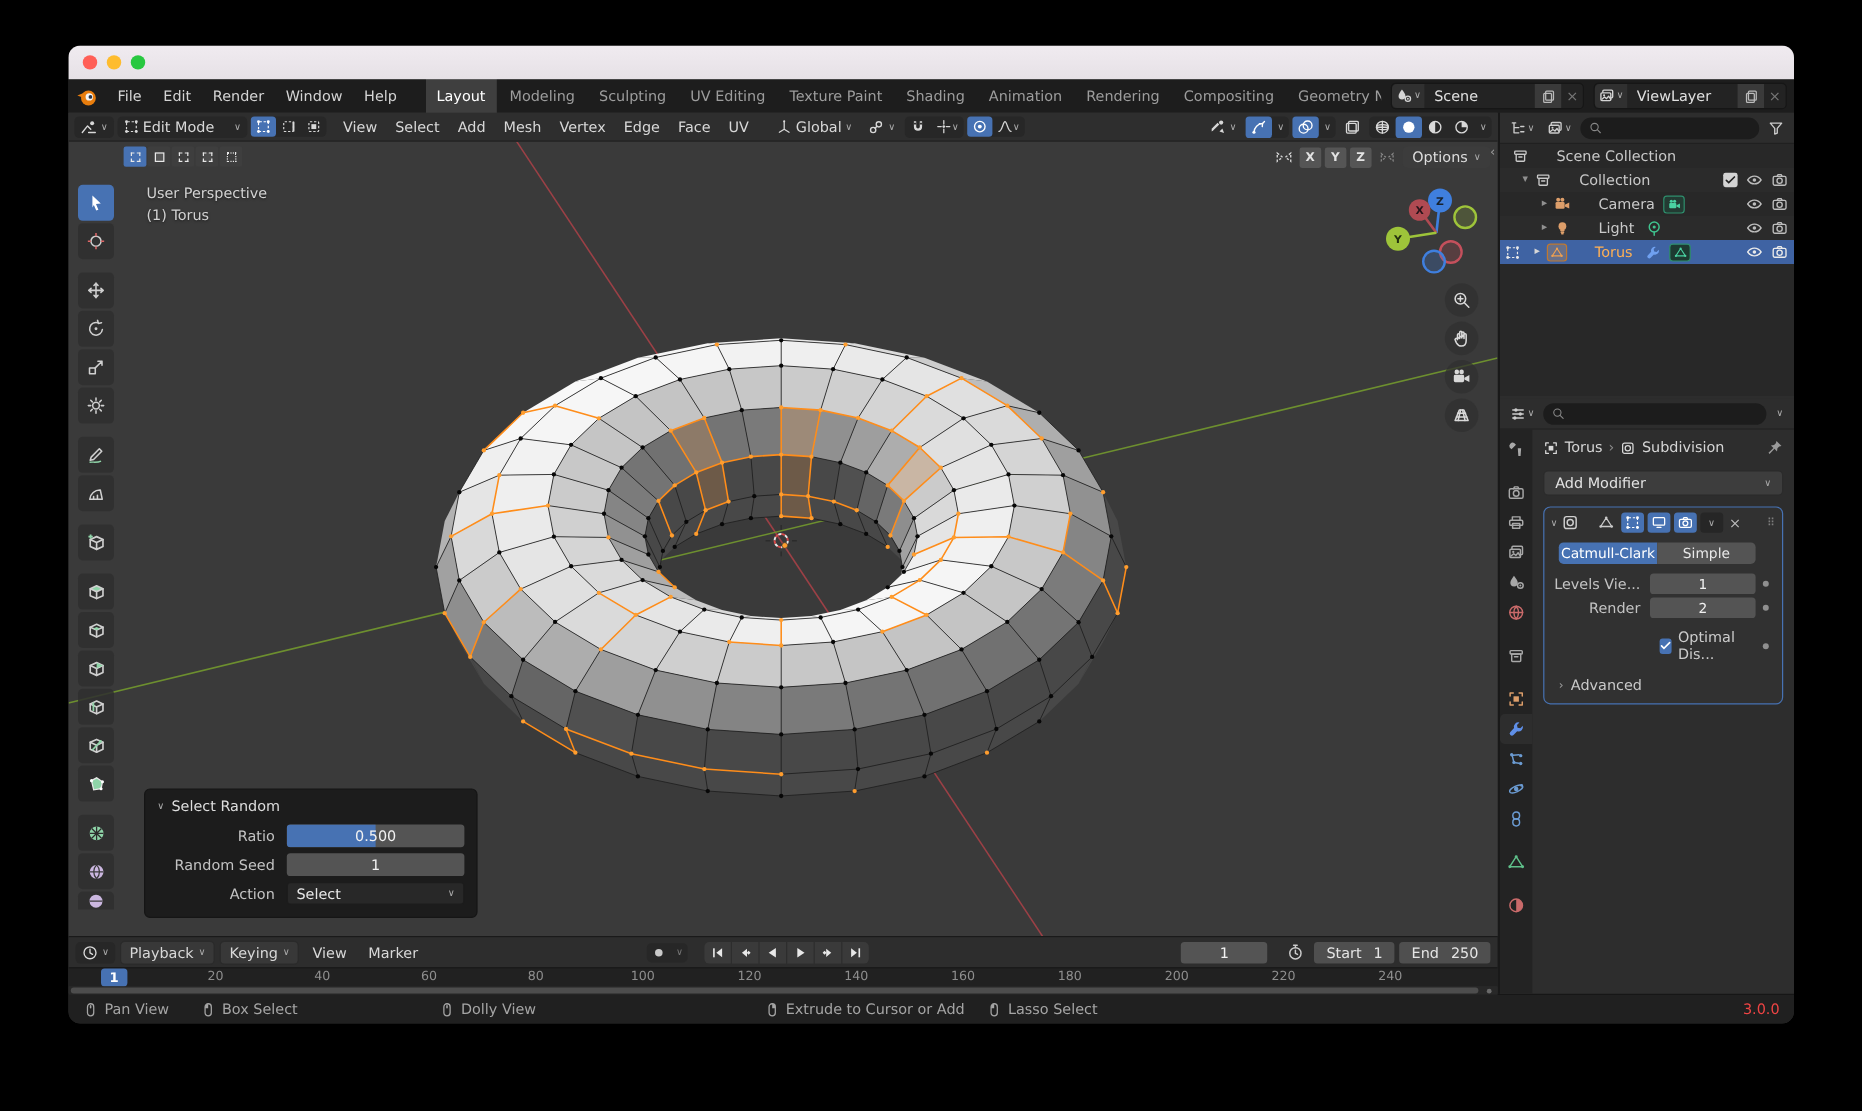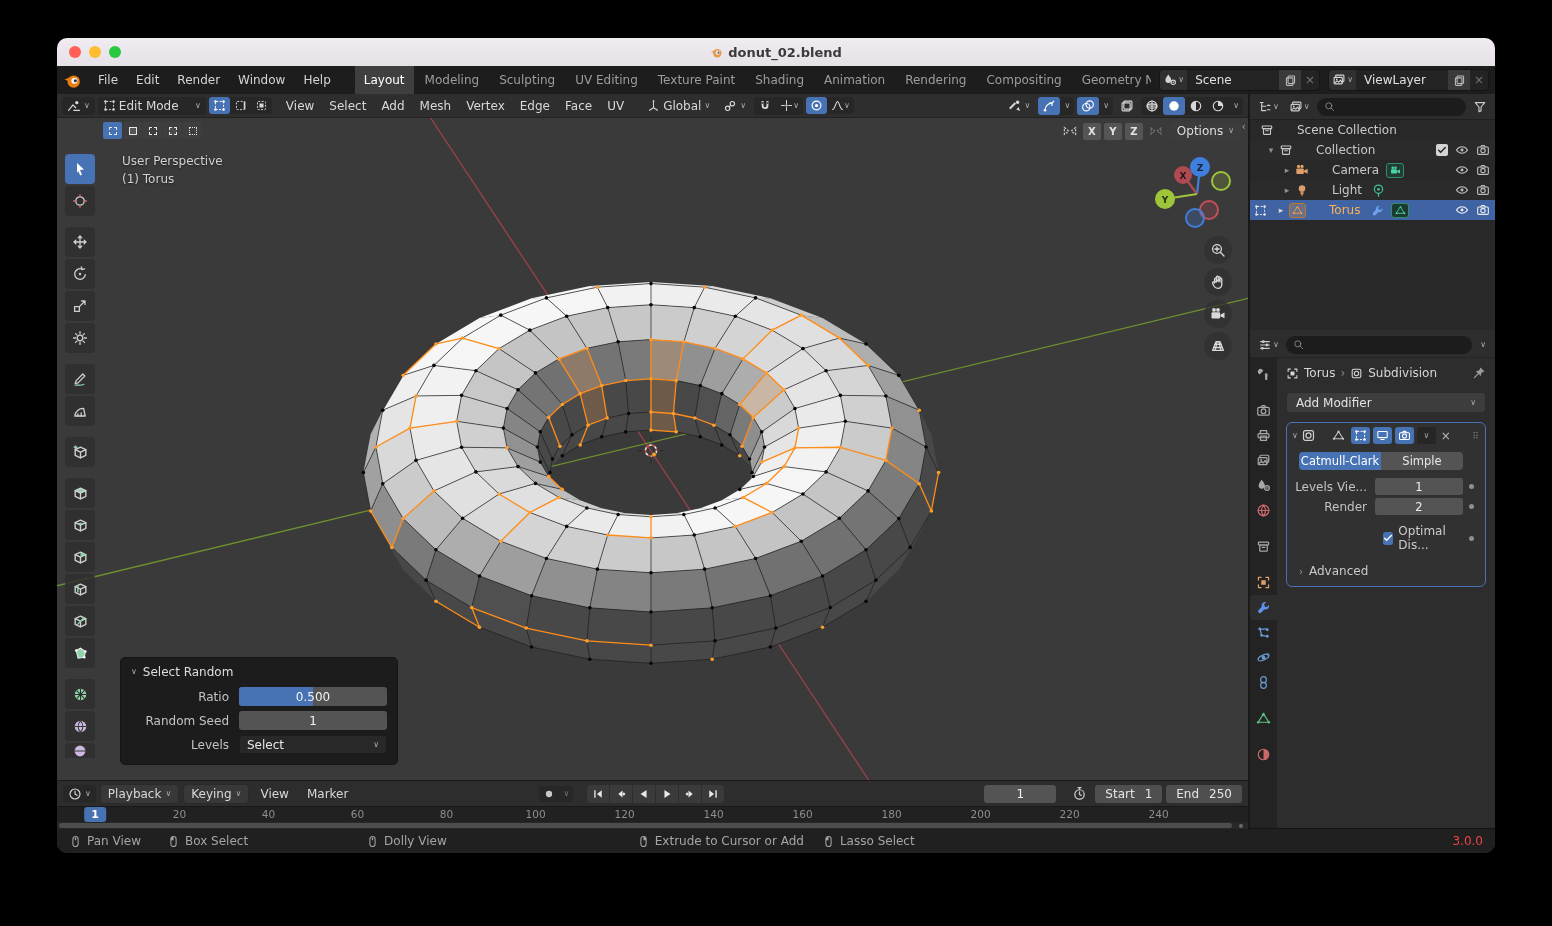--- a/index.html
+++ b/index.html
@@ -143,31 +143,20 @@
 </head>
 <body>
 
 <div class="window">
 
   <div class="titlebar">
     <div class="traffic">
       <span class="tl r"></span>
       <span class="tl y"></span>
       <span class="tl g"></span>
-    </div>
-    <div class="wtitle">
-      <span class="i" style="opacity:.7">
-          <svg viewBox="0 0 16 16" width="13" height="13">
-            <circle cx="9" cy="9" r="5.2" fill="#e87d0d"></circle>
-            <circle cx="9.6" cy="8.2" r="2.6" fill="#f4f4f4"></circle>
-            <circle cx="10.4" cy="8.2" r="1.3" fill="#24344a"></circle>
-            <path d="M1.2 7.2L7.4 4.8 5 8.6z" fill="#e87d0d"></path>
-          </svg>
-        </span>
-      <span>donut_02.blend</span>
     </div>
   </div>
 
   <div class="topbar">
     <span class="i">
         <svg viewBox="0 0 16 16" width="19" height="19">
           <circle cx="9" cy="9" r="5.2" fill="#e87d0d"></circle>
           <circle cx="9.6" cy="8.2" r="2.6" fill="#f4f4f4"></circle>
           <circle cx="10.4" cy="8.2" r="1.3" fill="#24344a"></circle>
           <path d="M1.2 7.2L7.4 4.8 5 8.6z" fill="#e87d0d"></path>
@@ -1067,21 +1056,21 @@
                   <span>0.500</span>
                 </span>
             </div>
             <div class="oprow">
               <span class="oplabel">Random Seed</span>
               <span class="opfield">
                   <span>1</span>
                 </span>
             </div>
             <div class="oprow">
-              <span class="oplabel">Levels</span>
+              <span class="oplabel">Action</span>
               <span class="opsel">
                   <span>Select</span>
                   <span class="chev">∨</span>
                 </span>
             </div>
           </div>
         </div>
       </div>
 
       <div class="timeline">

